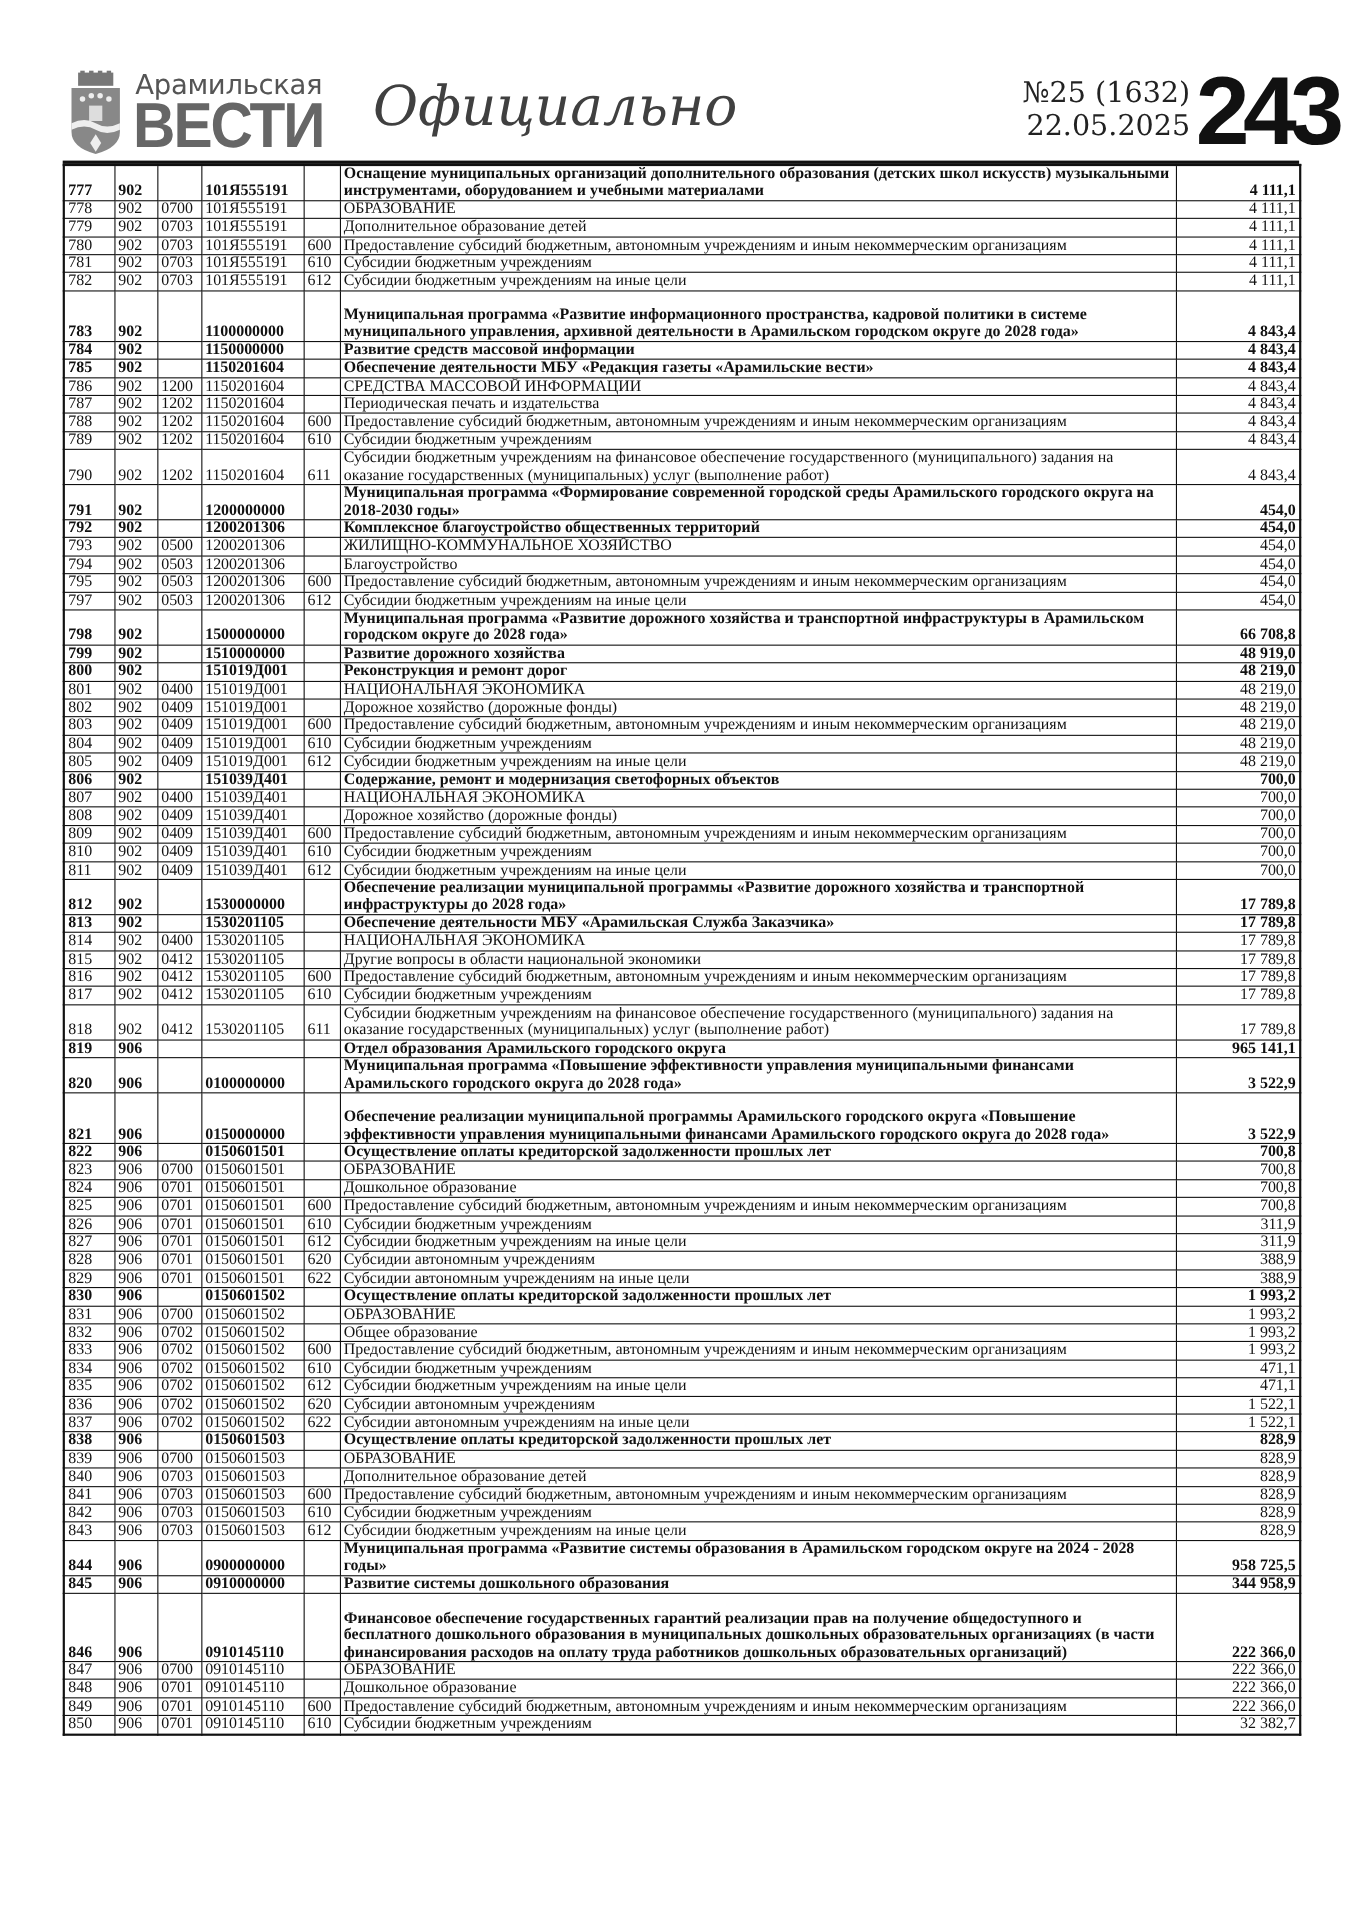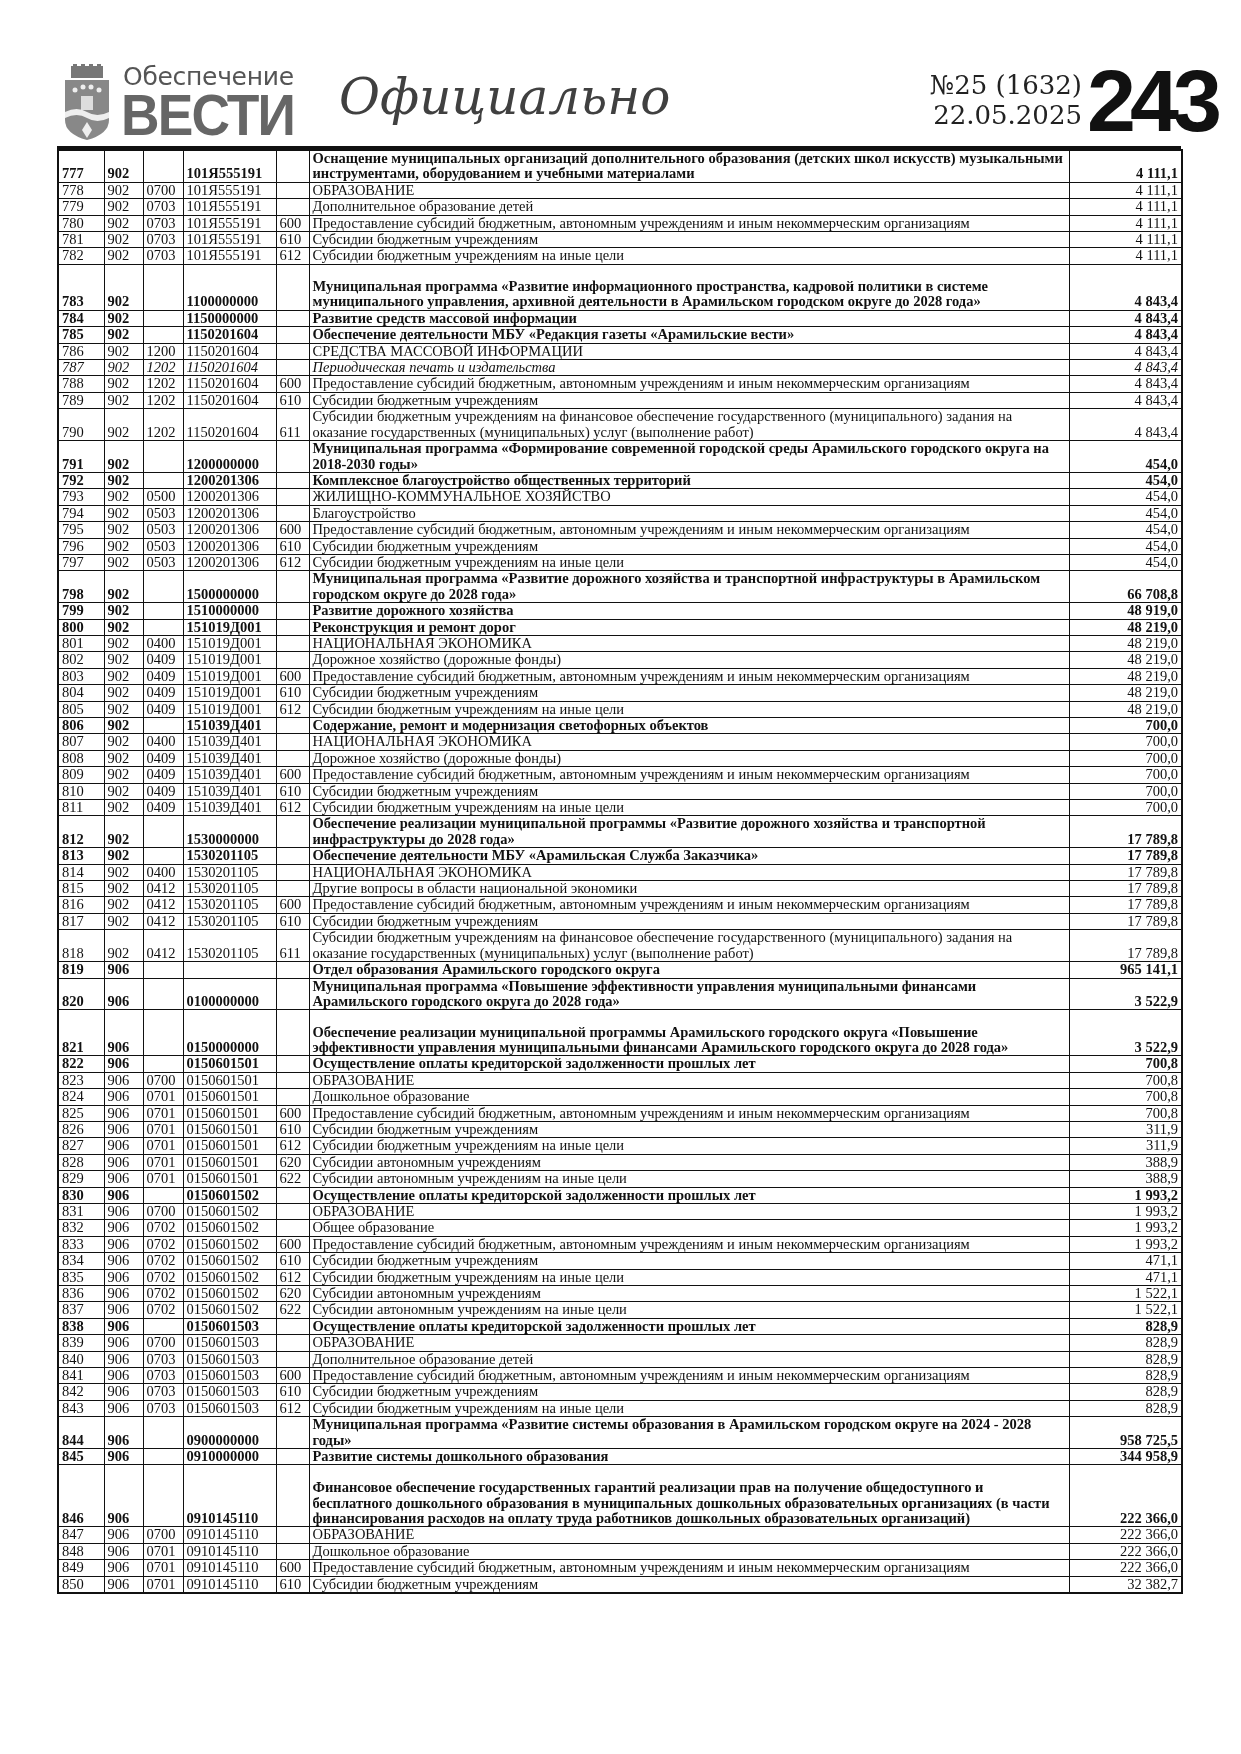--- a/index.html
+++ b/index.html
@@ -32,21 +32,21 @@
       <rect x="34" y="0" width="4" height="4" fill="#777"></rect>
     <path d="M2 16 H46 V56 Q46 70 24 76 Q2 70 2 56 Z" fill="#888"></path>
     <circle cx="12" cy="26" r="2.5" fill="#eee"></circle>
       <circle cx="20" cy="23" r="2.5" fill="#eee"></circle>
       <circle cx="28" cy="23" r="2.5" fill="#eee"></circle>
       <circle cx="36" cy="26" r="2.5" fill="#eee"></circle>
     <rect x="18" y="32" width="12" height="14" fill="#ddd"></rect>
     <path d="M2 48 Q14 42 24 48 Q34 54 46 48 V54 Q34 60 24 54 Q14 48 2 54 Z" fill="#eee"></path>
     <path d="M24 58 L29 66 L24 74 L19 66 Z" fill="#eee"></path>
   </svg>
-  <div class="brand-top">Обеспечение</div>
+  <div class="brand-top">Арамильская</div>
   <div class="brand-main">ВЕСТИ</div>
   <div class="section-title">Официально</div>
   <div class="issue">
     <div>№25 (1632)</div>
     <div>22.05.2025</div>
   </div>
   <div class="page-num">243</div>
 </div>
 <div class="rule"></div>
 
@@ -144,21 +144,21 @@
       </tr>
       <tr style="height: 15px;">
         <td>786</td>
         <td>902</td>
         <td>1200</td>
         <td>1150201604</td>
         <td></td>
         <td class="desc">СРЕДСТВА МАССОВОЙ ИНФОРМАЦИИ</td>
         <td class="amt">4 843,4</td>
       </tr>
-      <tr style="height: 15px; font-style: italic;">
+      <tr style="height: 15px;">
         <td>787</td>
         <td>902</td>
         <td>1202</td>
         <td>1150201604</td>
         <td></td>
         <td class="desc">Периодическая печать и издательства</td>
         <td class="amt">4 843,4</td>
       </tr>
       <tr style="height: 15px;">
         <td>788</td>
@@ -226,29 +226,20 @@
       <tr style="height: 15px;">
         <td>795</td>
         <td>902</td>
         <td>0503</td>
         <td>1200201306</td>
         <td>600</td>
         <td class="desc">Предоставление субсидий бюджетным, автономным учреждениям и иным некоммерческим организациям</td>
         <td class="amt">454,0</td>
       </tr>
       <tr style="height: 15px;">
-        <td>796</td>
-        <td>902</td>
-        <td>0503</td>
-        <td>1200201306</td>
-        <td>610</td>
-        <td class="desc">Субсидии бюджетным учреждениям</td>
-        <td class="amt">454,0</td>
-      </tr>
-      <tr style="height: 15px;">
         <td>797</td>
         <td>902</td>
         <td>0503</td>
         <td>1200201306</td>
         <td>612</td>
         <td class="desc">Субсидии бюджетным учреждениям на иные цели</td>
         <td class="amt">454,0</td>
       </tr>
       <tr class="bold" style="height: 31px;">
         <td>798</td>

